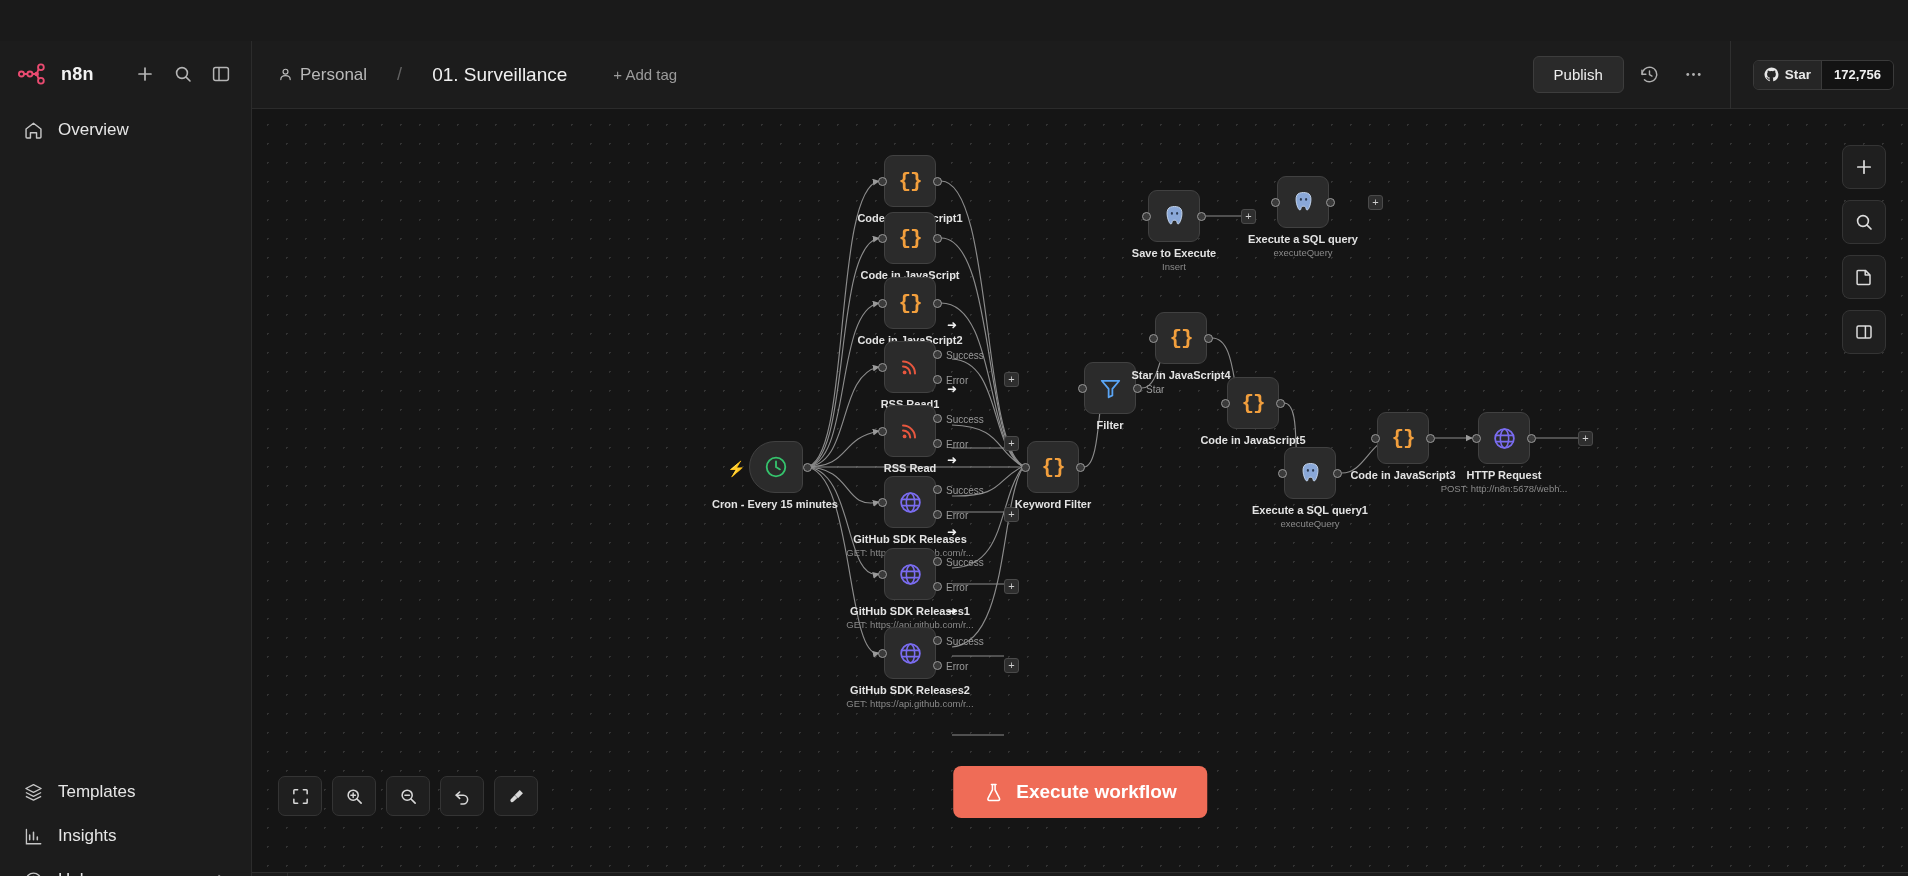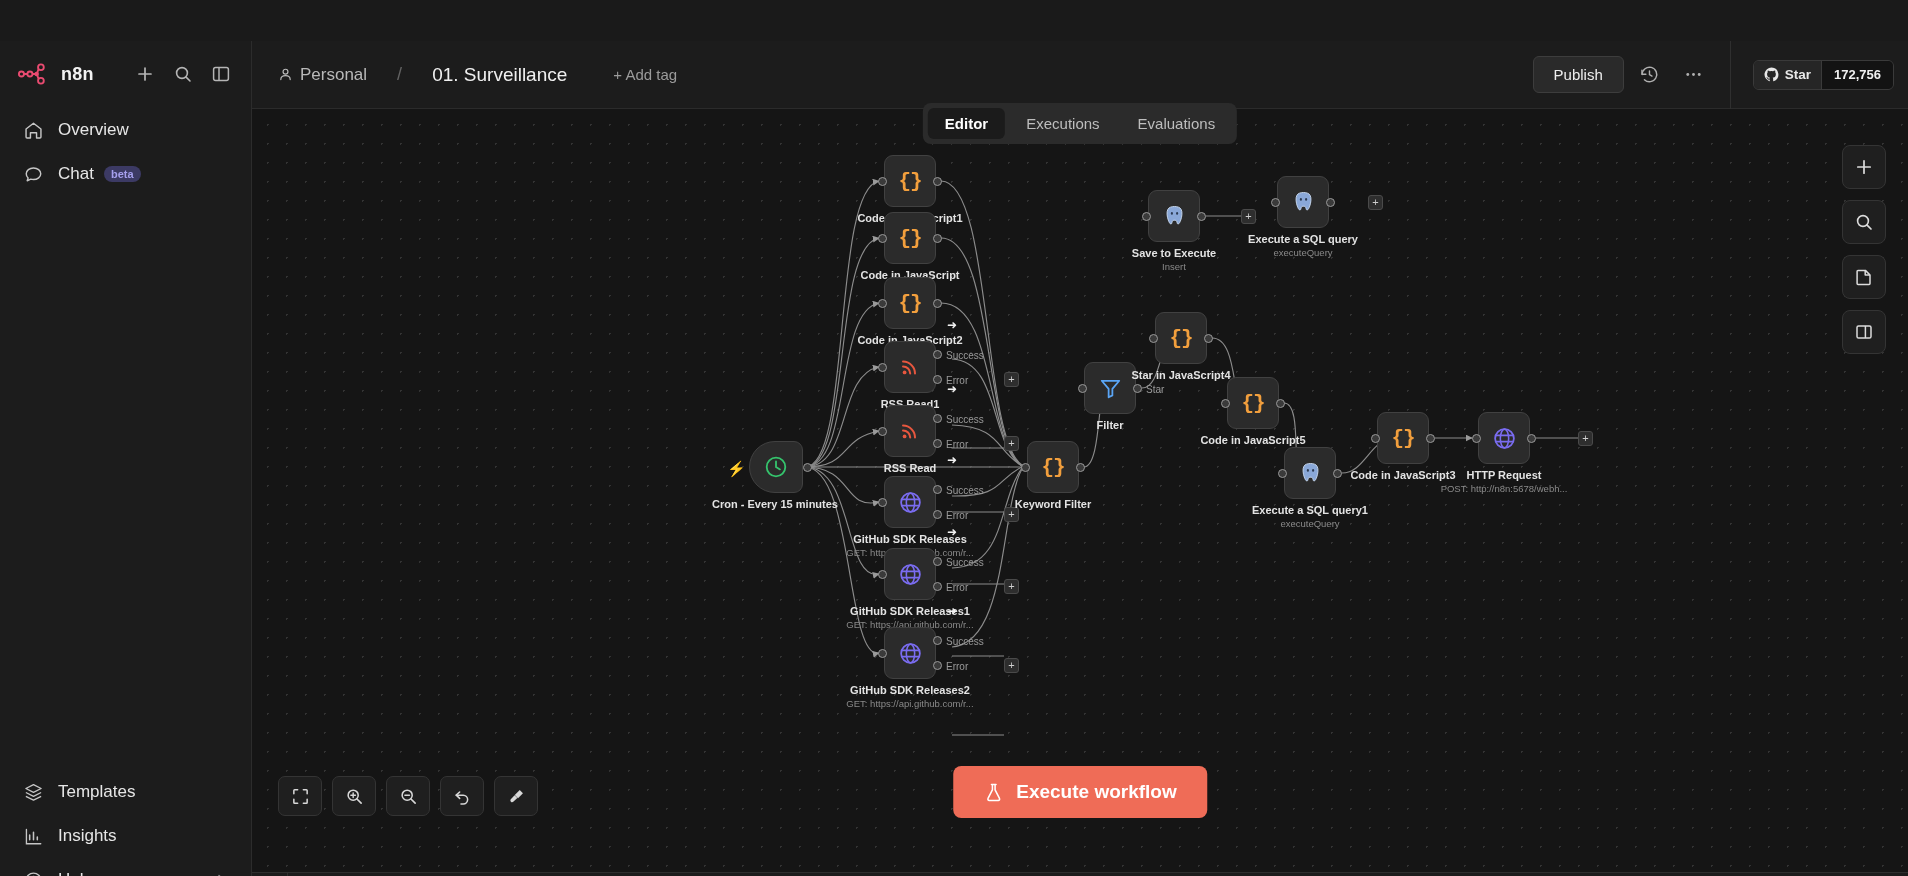--- a/index.html
+++ b/index.html
@@ -235,29 +235,20 @@
 
     <div class="sb-nav">
       <div class="sb-item">
         <span class="sb-ico">
           <svg width="21" height="21" viewBox="0 0 22 22">
               <path d="M3.2 9.4L11 3.4l7.8 6v8.4a1 1 0 0 1-1 1h-3.6v-5.4H7.8v5.4H4.2a1 1 0 0 1-1-1z" fill="none" stroke="currentColor" stroke-width="1.5" stroke-linejoin="round"></path>
             </svg>
         </span>
         <span class="sb-label">Overview</span>
       </div>
-      <div class="sb-item">
-        <span class="sb-ico">
-          <svg width="21" height="21" viewBox="0 0 22 22">
-              <path d="M3.4 10.2c0-3.4 3.4-6.1 7.6-6.1s7.6 2.7 7.6 6.1-3.4 6.1-7.6 6.1c-1 0-2-.15-2.9-.42L4.4 17.6l.95-2.9c-1.2-1.1-1.95-2.7-1.95-4.5z" fill="none" stroke="currentColor" stroke-width="1.5" stroke-linejoin="round"></path>
-            </svg>
-        </span>
-        <span class="sb-label">Chat</span>
-        <span class="badge-beta">beta</span>
-      </div>
     </div>
 
     <div class="sb-bottom">
       <div class="sb-item">
         <span class="sb-ico">
           <svg width="21" height="21" viewBox="0 0 22 22">
               <path d="M11 2.8l8 4-8 4-8-4z" fill="none" stroke="currentColor" stroke-width="1.4" stroke-linejoin="round"></path>
               <path d="M3 11l8 4 8-4M3 15l8 4 8-4" fill="none" stroke="currentColor" stroke-width="1.4" stroke-linejoin="round"></path>
             </svg>
         </span>
@@ -328,25 +319,20 @@
             <svg width="15" height="15" viewBox="0 0 16 16">
                 <path fill="currentColor" d="M8 .5A7.5 7.5 0 0 0 5.63 15.1c.37.07.5-.16.5-.36v-1.3c-2.05.45-2.5-.96-2.5-.96-.33-.85-.81-1.08-.81-1.08-.67-.45.05-.44.05-.44.74.05 1.13.76 1.13.76.66 1.12 1.73.8 2.15.61.07-.48.26-.8.47-.99-1.64-.19-3.36-.82-3.36-3.64 0-.8.29-1.46.76-1.97-.08-.19-.33-.94.07-1.96 0 0 .62-.2 2.02.75a7 7 0 0 1 3.68 0c1.4-.95 2.02-.75 2.02-.75.4 1.02.15 1.77.07 1.96.47.51.75 1.17.75 1.97 0 2.83-1.72 3.45-3.36 3.63.27.23.5.68.5 1.37v2.03c0 .2.13.43.5.36A7.5 7.5 0 0 0 8 .5z"></path>
               </svg>
             <span>Star</span>
           </div>
           <div class="gh-count">172,756</div>
         </div>
       </div>
     </div>
 
-    <div id="tabs">
-      <div class="tab active">Editor</div>
-      <div class="tab">Executions</div>
-      <div class="tab">Evaluations</div>
-    </div>
 
     <div id="canvas">
 
       <svg id="edges">
         <defs>
           <marker id="arr" markerWidth="7" markerHeight="7" refX="5.4" refY="3" orient="auto">
             <path d="M0 0 L6 3 L0 6 z" fill="#9a9a9a"></path>
           </marker>
         </defs>
         <g fill="none" stroke="#8c8c8c" stroke-width="1.15">

